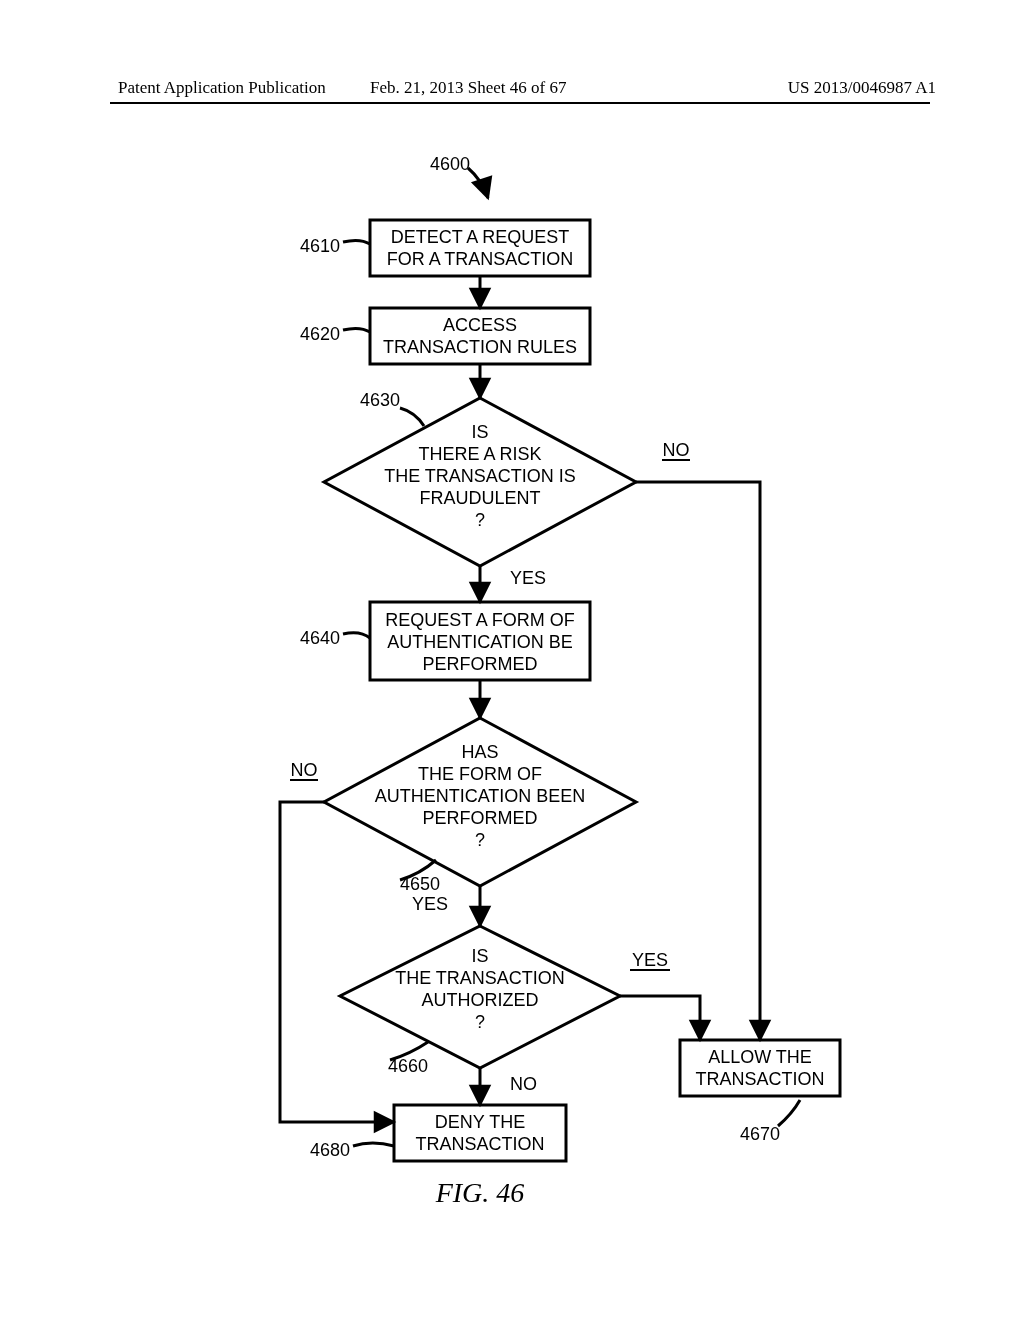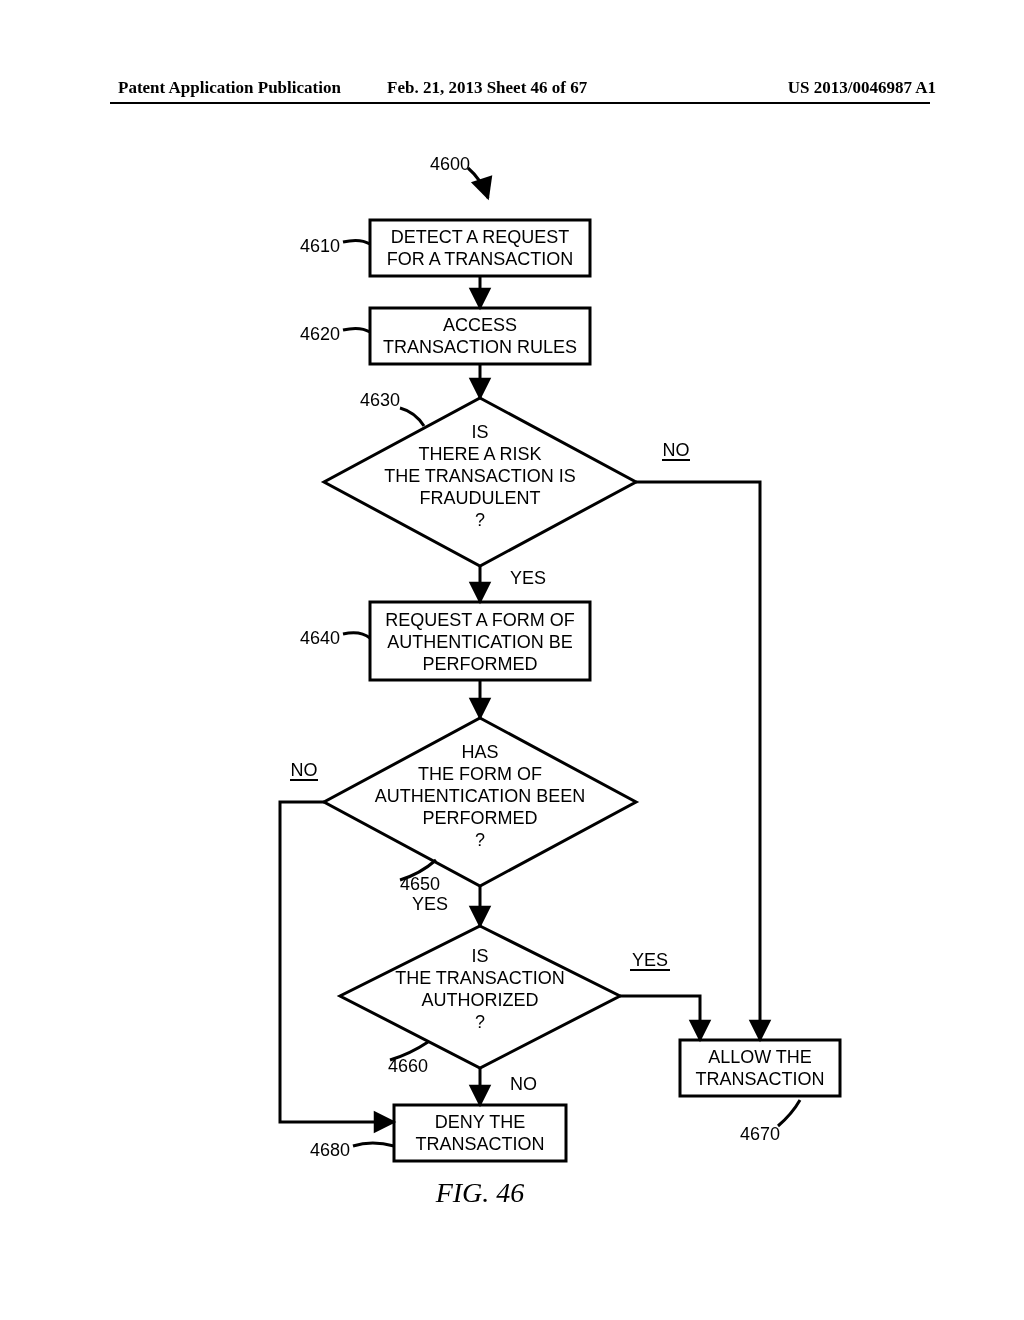--- a/index.html
+++ b/index.html
@@ -1,21 +1,21 @@
 <!DOCTYPE html>
 <html><head>
 <meta charset="utf-8">
 <style>
   html,body{margin:0;padding:0;background:#fff;font-family:"Times New Roman",Times,serif;color:#000;}
   .page{position:relative;width:1024px;height:1320px;margin:0 auto;background:#fff;}
   .hdr{position:absolute;top:78px;left:0;right:0;}
   .hdr .line{position:absolute;top:24px;left:110px;right:94px;border-top:2px solid #000;}
-  .hdr .t{position:absolute;top:0;font-size:17px;font-weight:bold;}
+  .hdr .t{position:absolute;top:0;font-size:17px;font-weight:normal;}
   .hdr .left{left:118px;}
-  .hdr .mid{left:387px;}
+  .hdr .mid{left:370px;}
   .hdr .right{right:88px;}
   .svgwrap{position:absolute;top:130px;left:0;width:992px;height:1120px;}
   text{font-family:Arial,Helvetica,sans-serif;font-size:18px;}
   .thick{stroke:#000;stroke-width:3;fill:none;}
   .caption{font-family:"Times New Roman",serif;font-style:italic;font-size:28px;}
 </style>
 </head>
 <body>
 
 <div class="page">

